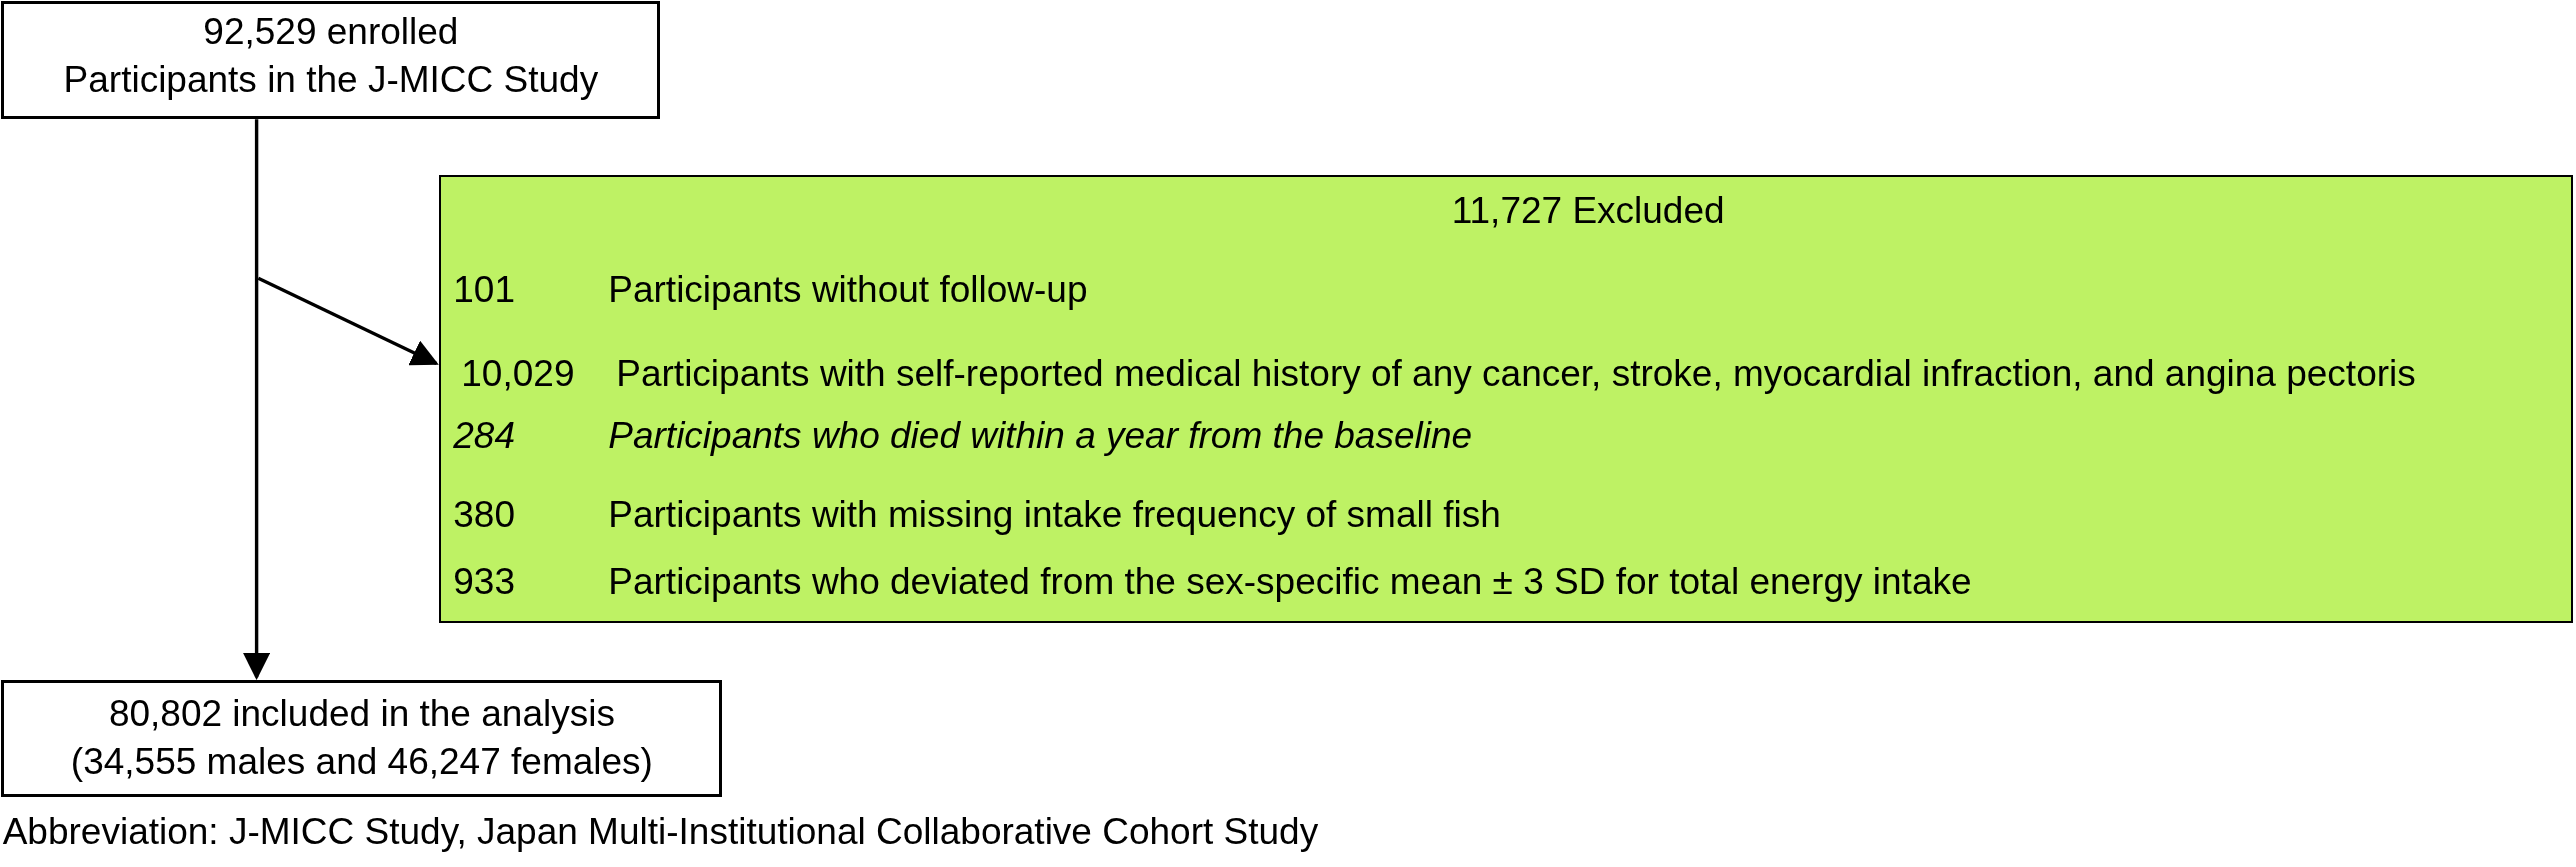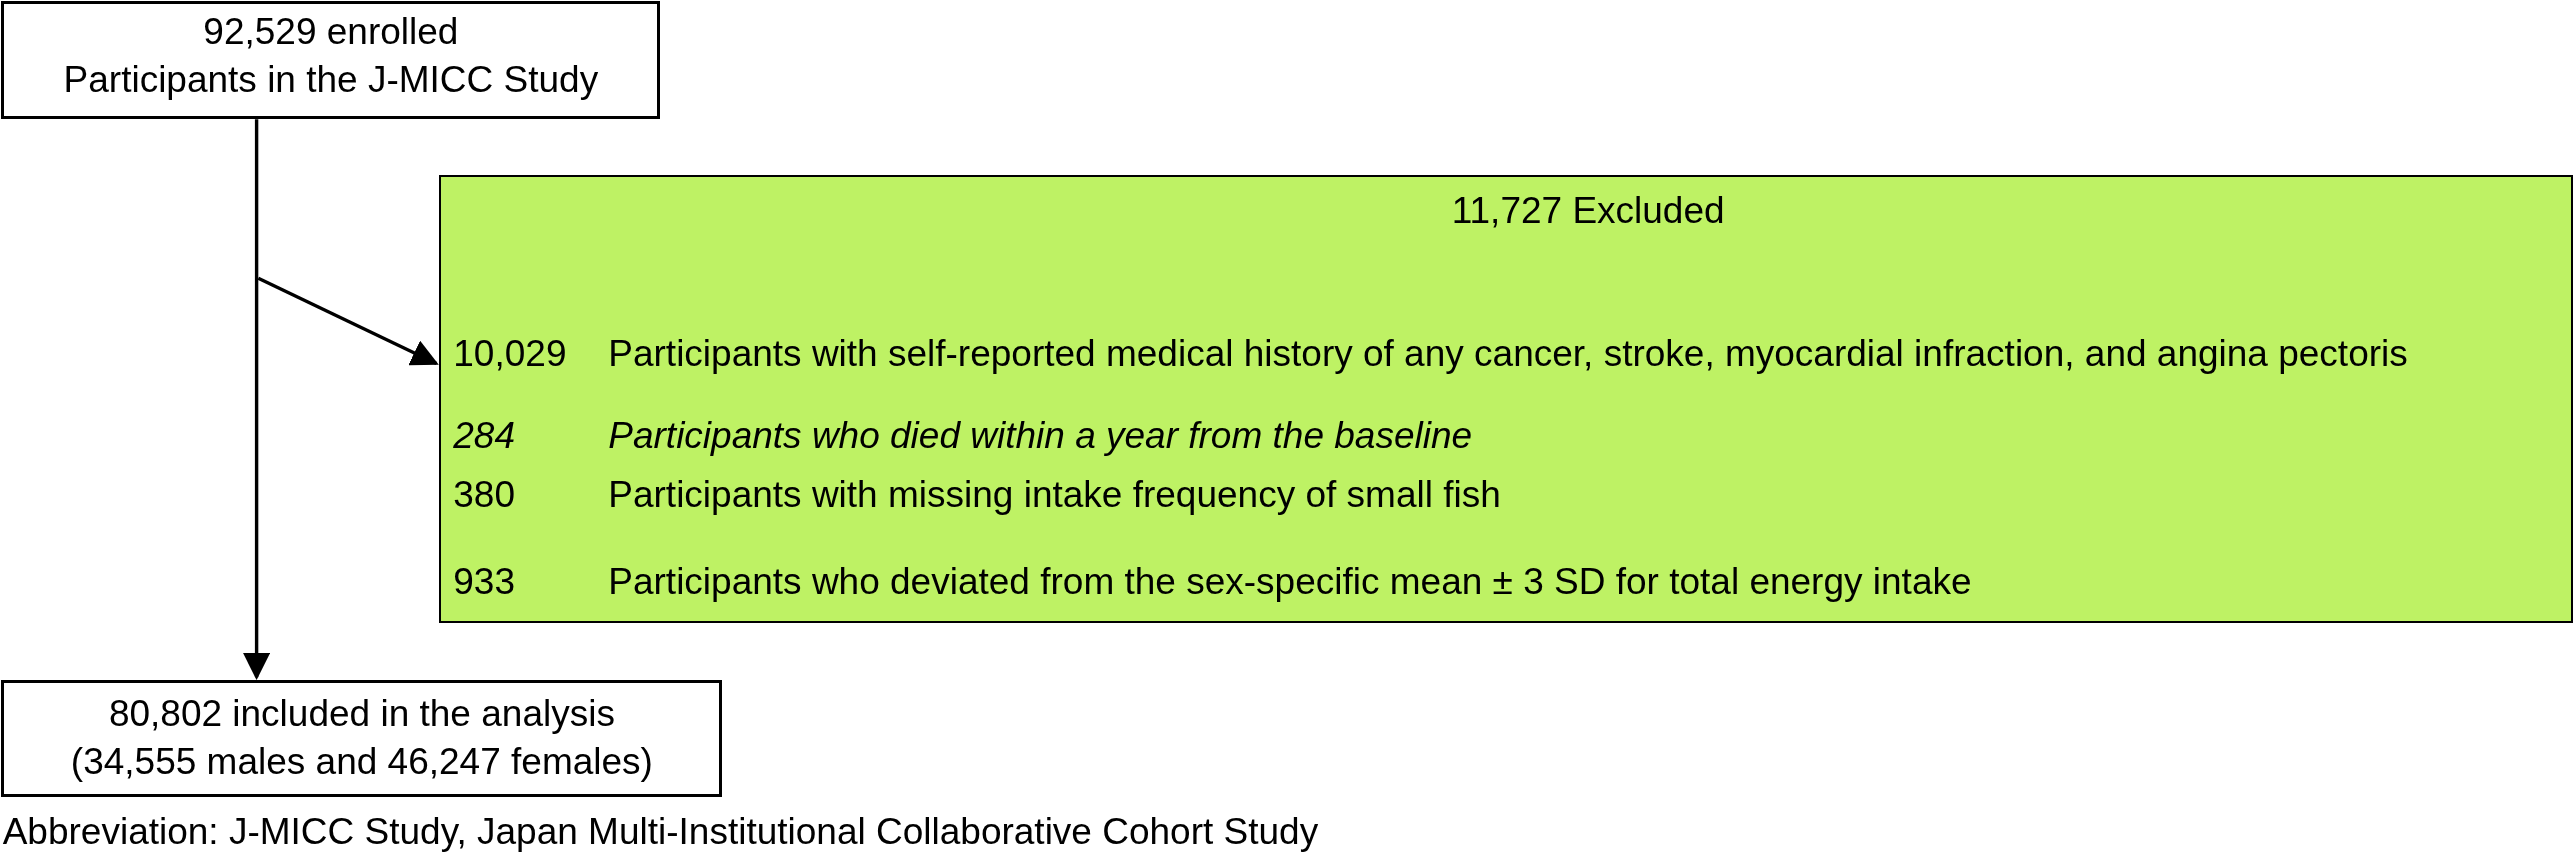--- a/index.html
+++ b/index.html
@@ -72,23 +72,23 @@
   .excl-count {
     flex: 0 0 155px;
     width: 155px;
     text-align: left;
   }
   .excl-reason {
     flex: 0 0 auto;
     text-align: left;
   }
   .row-0 { top: 94px; }
-  .row-1 { top: 158px; }
+  .row-1 { top: 178px; margin-left: 8px; }
   .row-2 { top: 240px; font-style: italic; }
-  .row-3 { top: 299px; }
+  .row-3 { top: 319px; }
   .row-4 { top: 386px; align-items: flex-end; }
   #connectors {
     position: absolute;
     left: 0;
     top: 0;
     width: 2576px;
     height: 867px;
     pointer-events: none;
   }
   #abbreviation-note {
@@ -116,20 +116,24 @@
   </svg>
 
   <div id="enrolled-box" class="box">
     <div>92,529 enrolled</div>
     <div>Participants in the J-MICC Study</div>
   </div>
 
   <div id="excluded-box">
     <div id="excluded-title">11,727 Excluded</div>
 
+    <div class="excl-row row-0">
+      <span class="excl-count">101</span>
+      <span class="excl-reason">Participants without follow-up</span>
+    </div>
     <div class="excl-row row-1">
       <span class="excl-count">10,029</span>
       <span class="excl-reason">Participants with self-reported medical history of any cancer, stroke, myocardial infraction, and angina pectoris</span>
     </div>
     <div class="excl-row row-2">
       <span class="excl-count">284</span>
       <span class="excl-reason">Participants who died within a year from the baseline</span>
     </div>
     <div class="excl-row row-3">
       <span class="excl-count">380</span>

